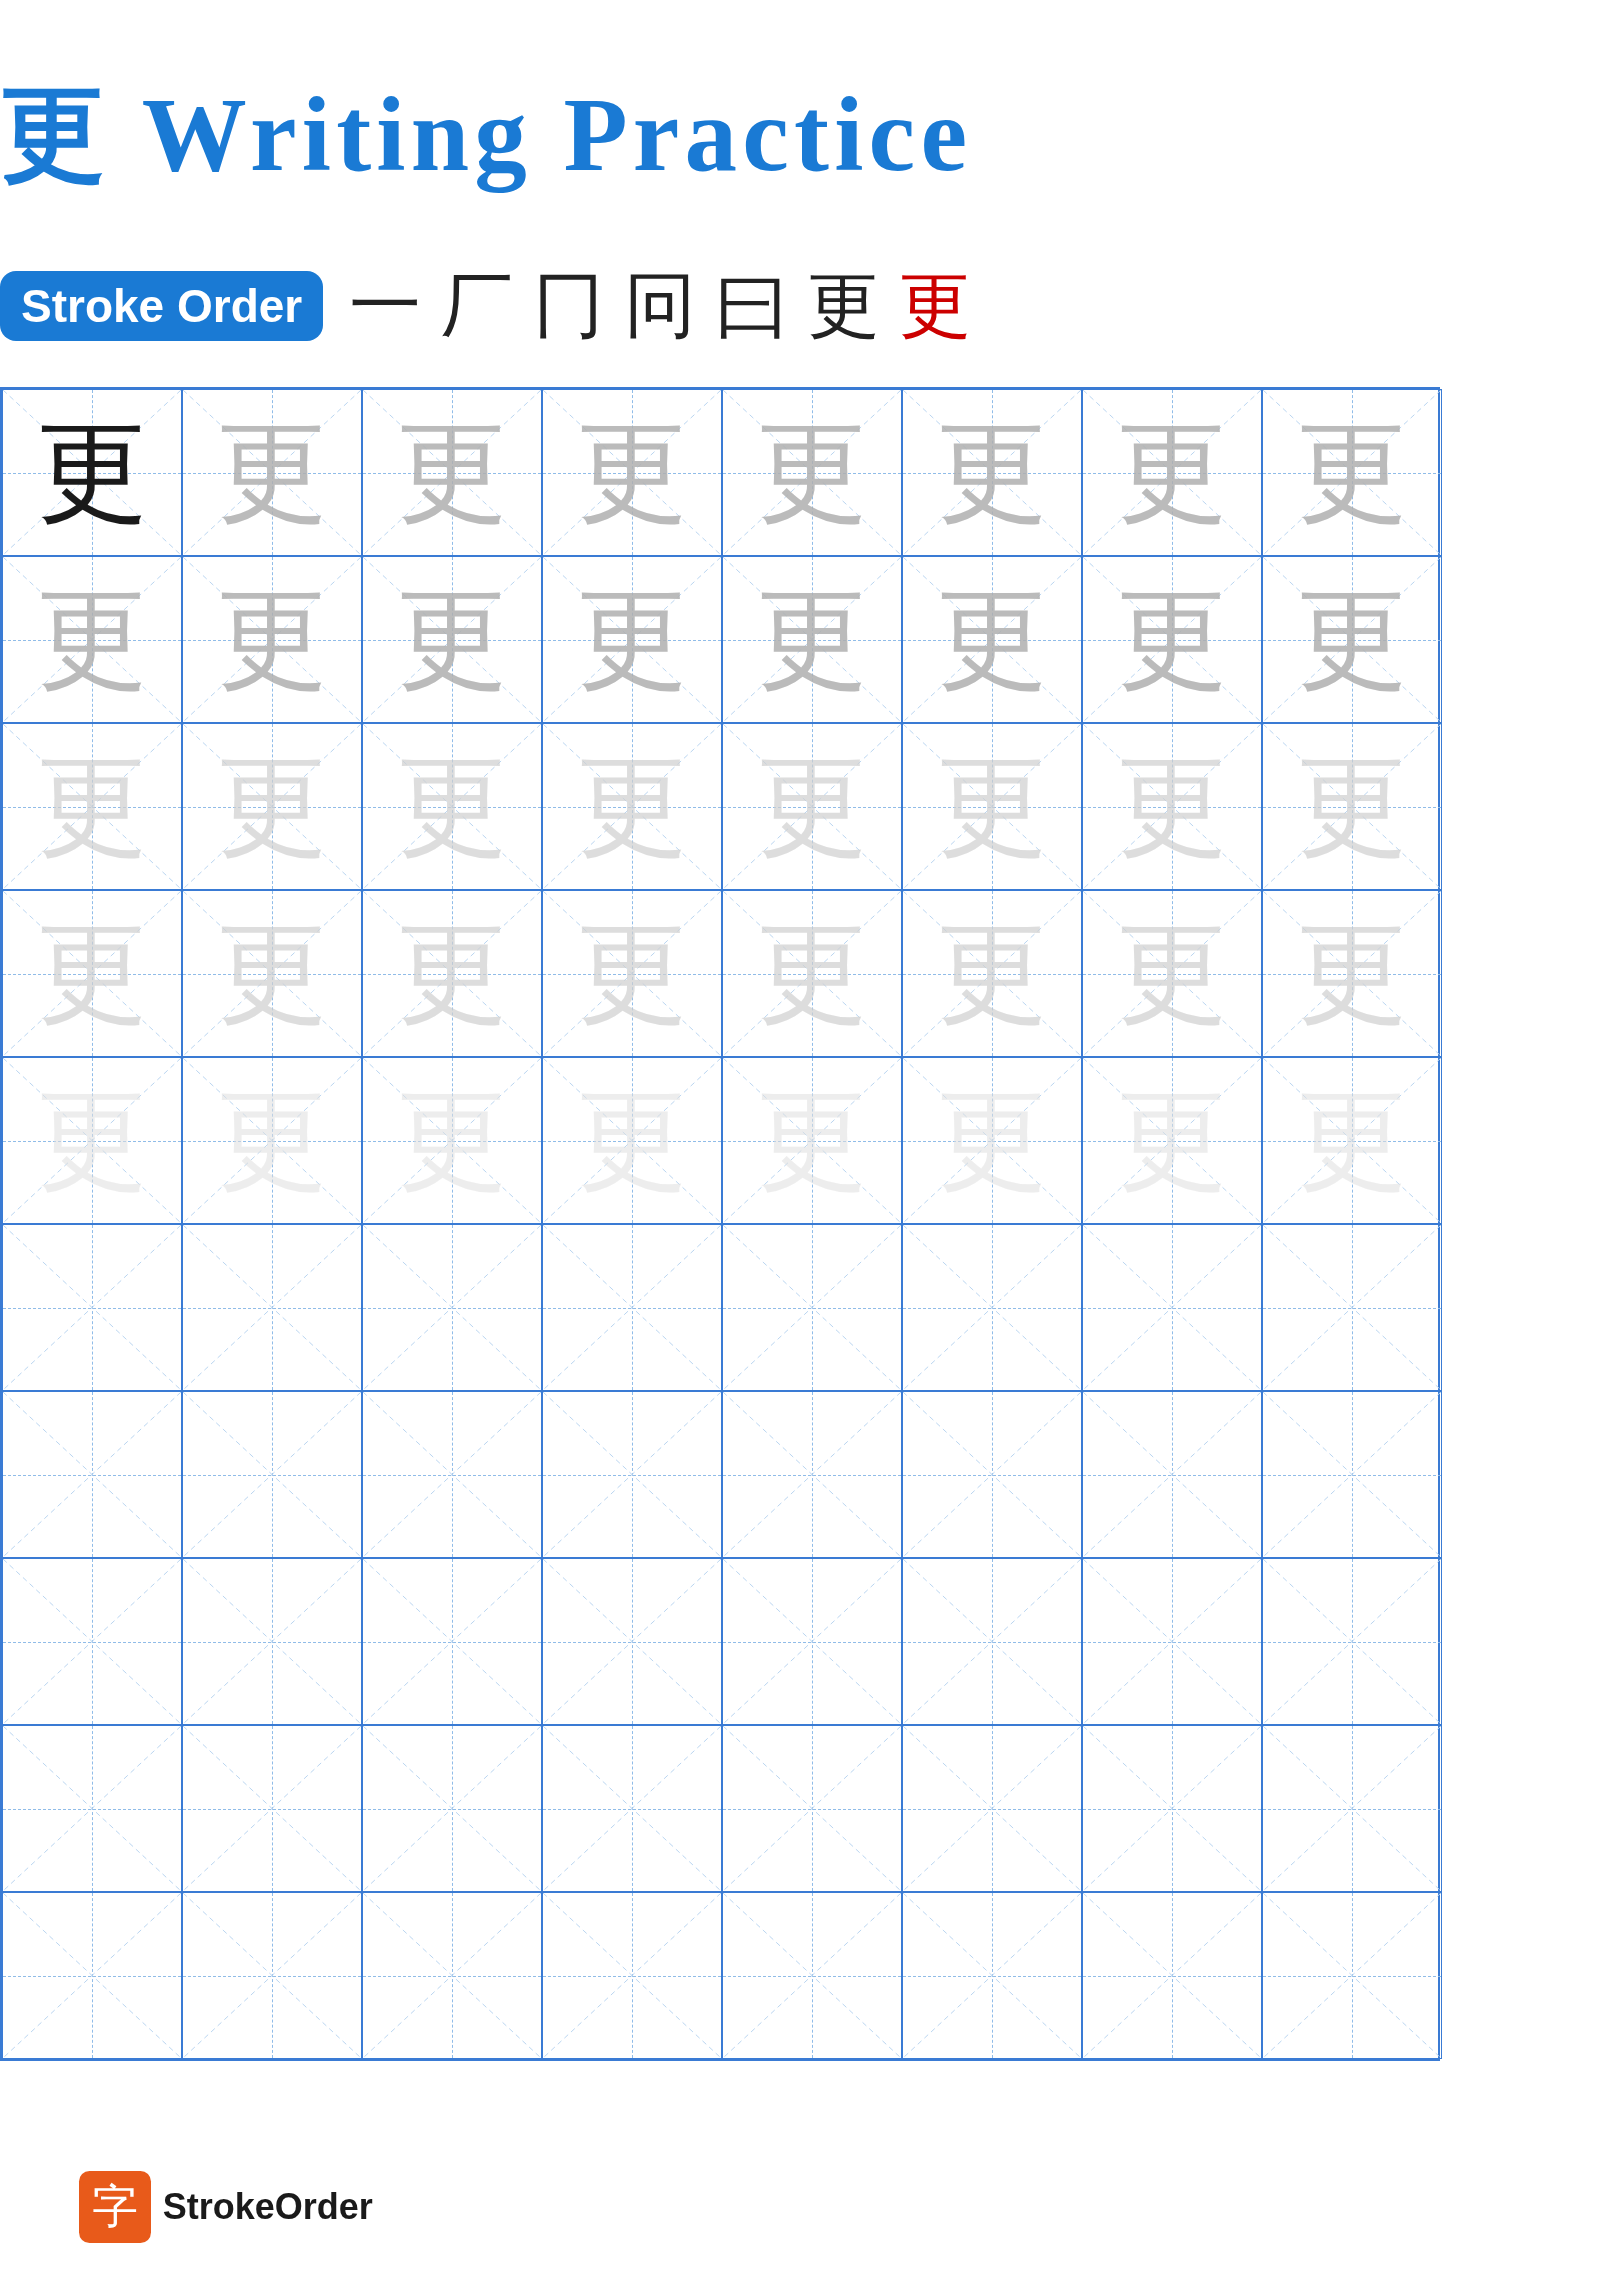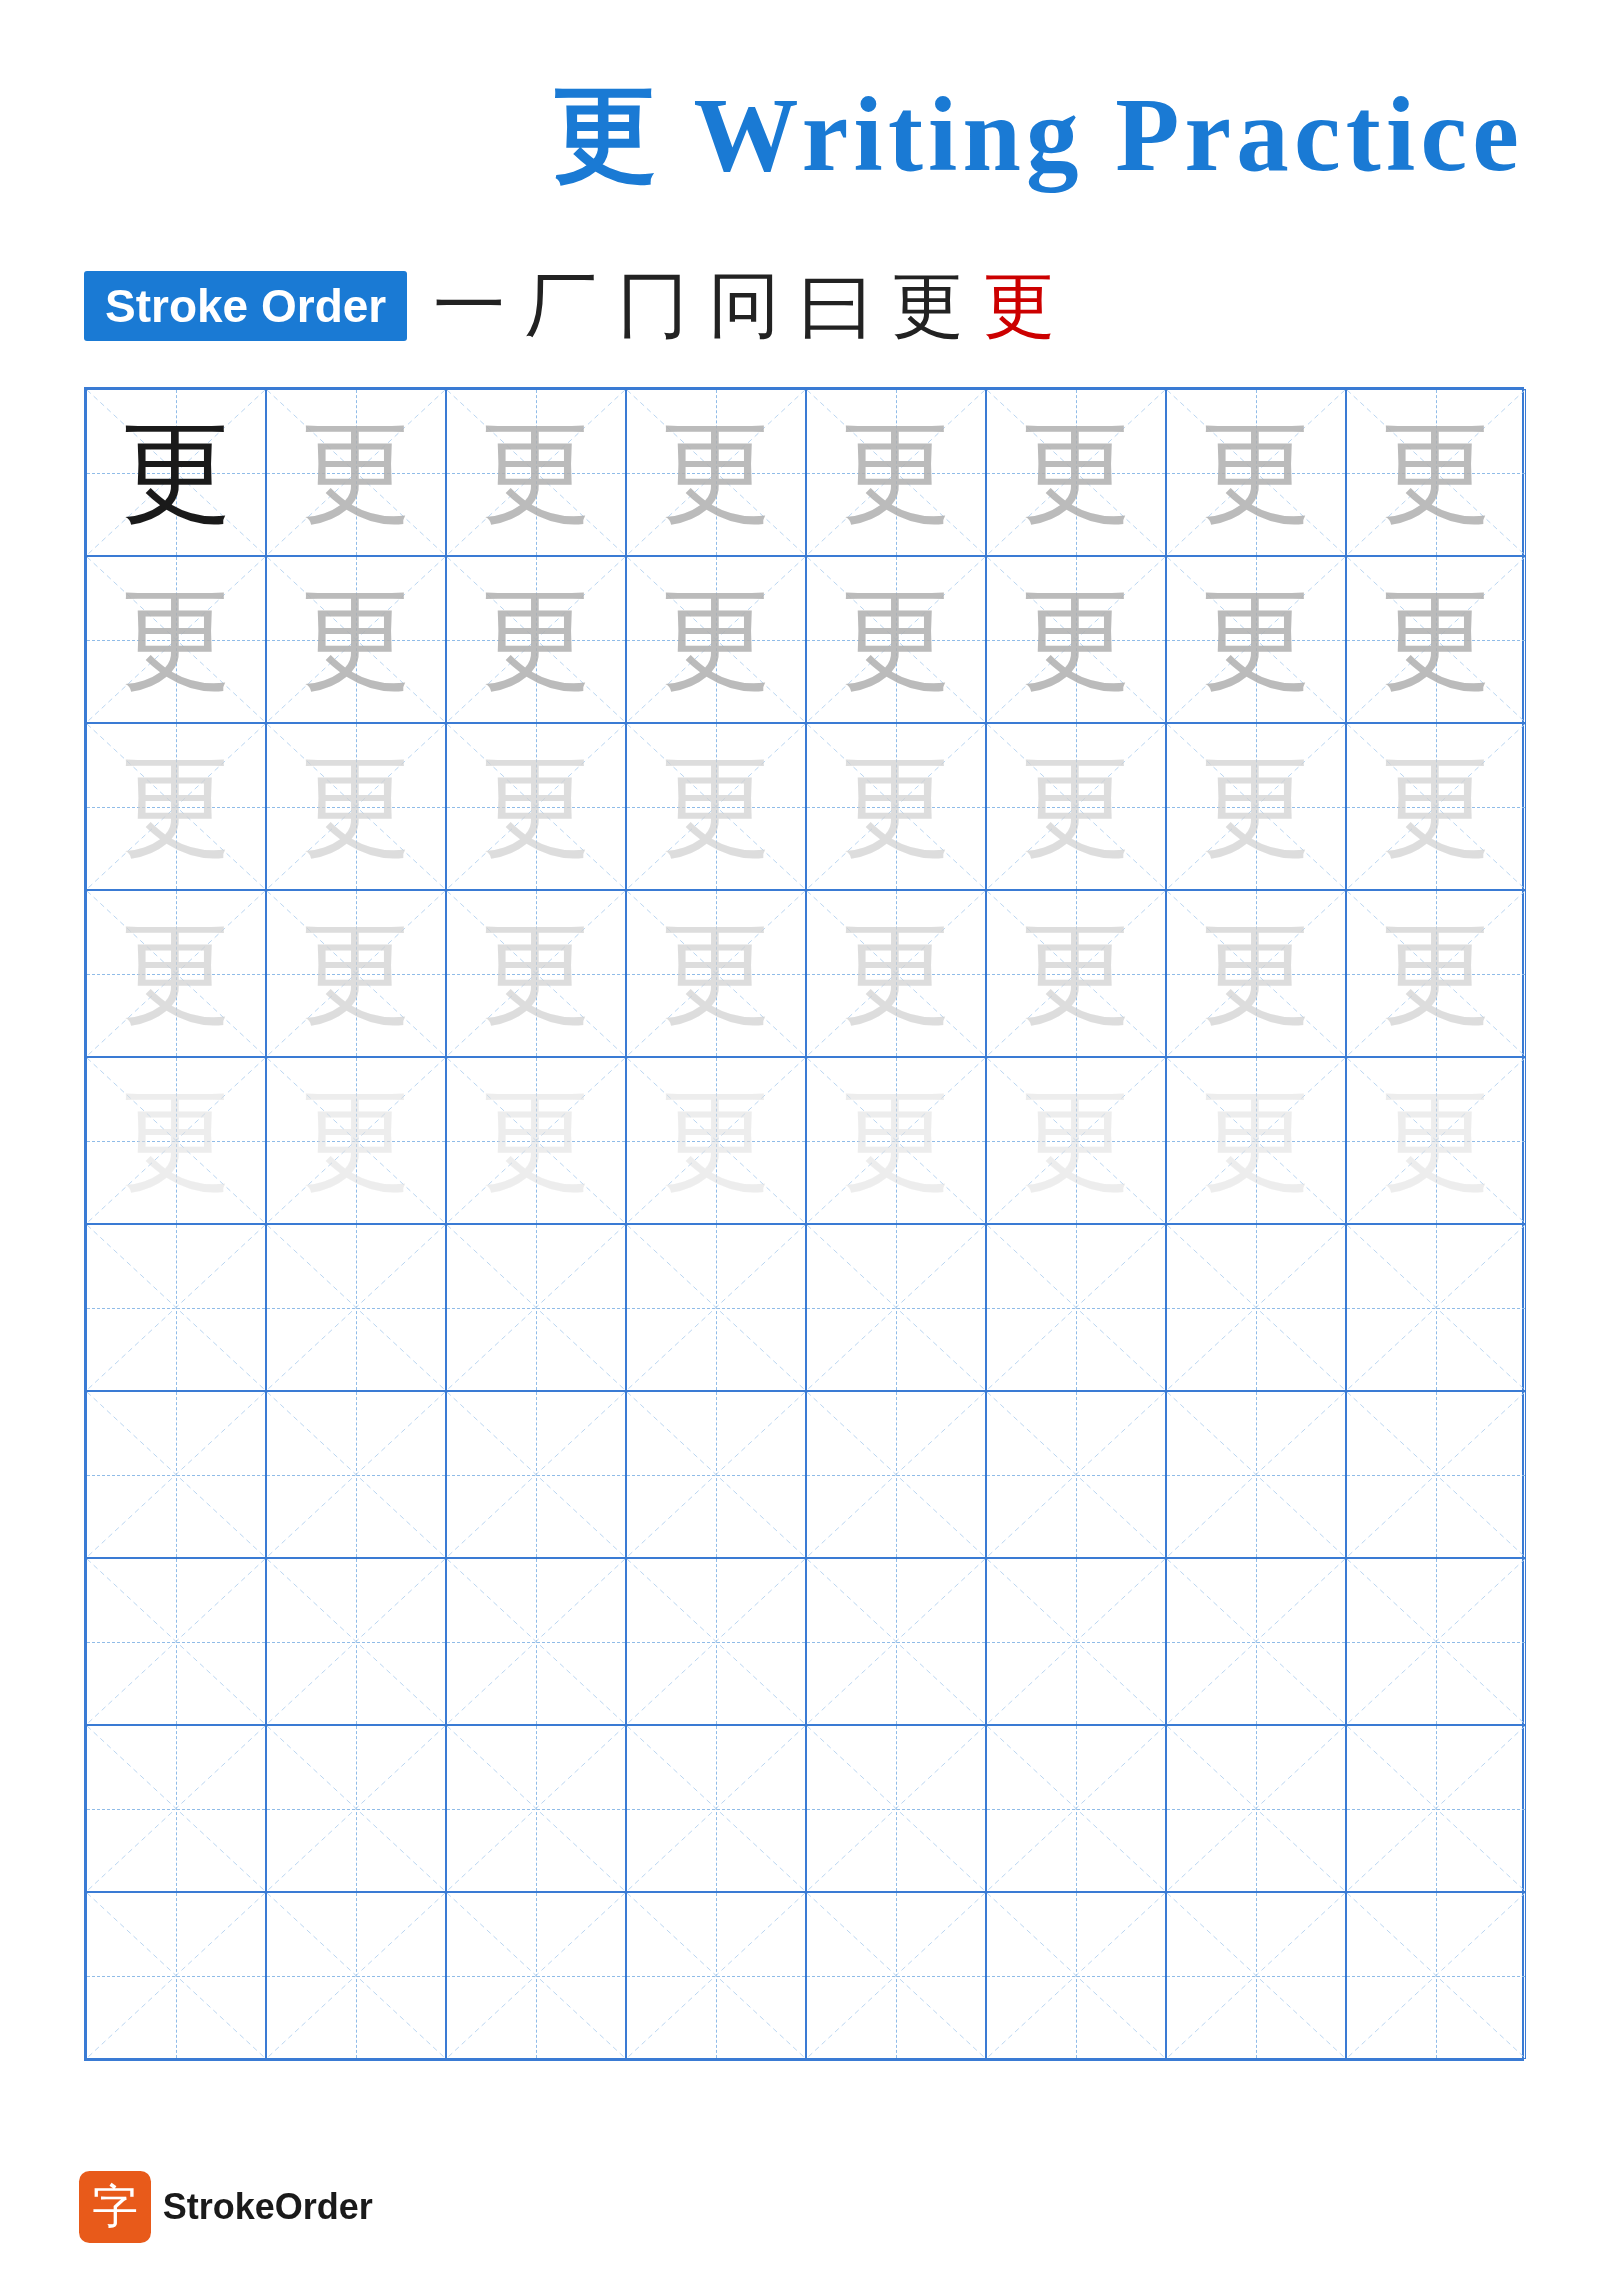--- a/index.html
+++ b/index.html
@@ -13,21 +13,21 @@
       overflow: hidden;
     }
 
     .page {
       width: 1524px;
       height: 2295px;
       background: #fff;
       position: relative;
       display: flex;
       flex-direction: column;
-      align-items: flex-end;
+      align-items: flex-start;
     }
 
     .title {
       margin-top: 65px;
       font-size: 105px;
       font-weight: bold;
       color: #1a7ad4;
       letter-spacing: 5.2px;
       text-align: center;
     }
@@ -39,21 +39,21 @@
       margin-bottom: 33px;
       width: 1440px;
     }
 
     .stroke-order-badge {
       background: #1a7ad4;
       color: #fff;
       font-size: 46px;
       font-weight: bold;
       padding: 7.9px 21px;
-      border-radius: 3px;
+      border-radius: 16px;
       margin-right: 26px;
       white-space: nowrap;
       font-family: Arial, sans-serif;
     }
 
     .stroke-chars {
       display: flex;
       align-items: center;
       gap: 19.6px;
       font-size: 72px;

